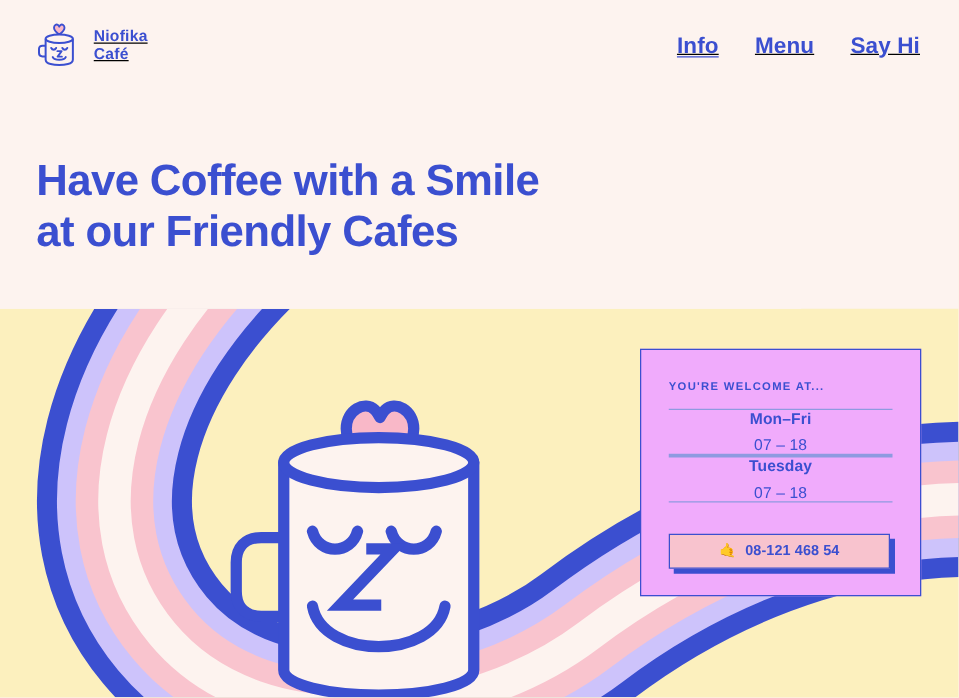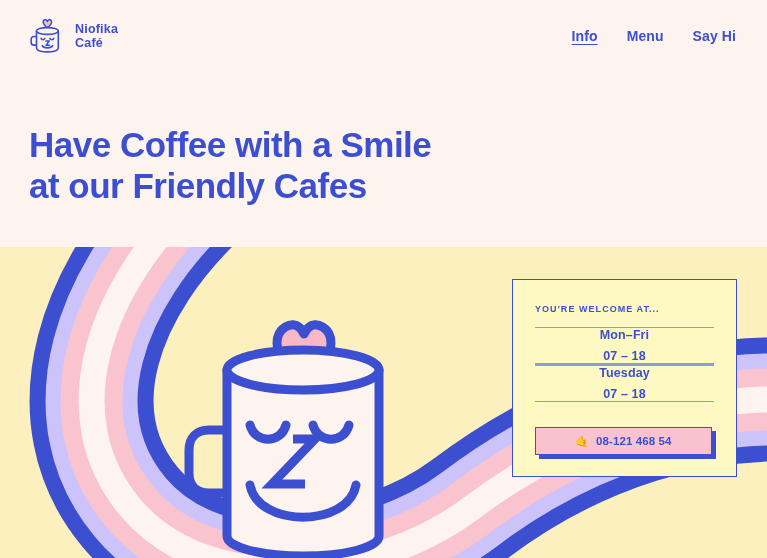--- a/index.html
+++ b/index.html
@@ -29,20 +29,21 @@
     position: absolute;
     left: 0; top: 0;
     width: 767px;
     height: 72px;
     display: flex;
     align-items: center;
     justify-content: space-between;
     padding: 0 29px 0 29px;
     background: #fdf3ef;
     z-index: 30;
+    text-decoration: underline;
   }
 
   .brand {
     display: flex;
     align-items: center;
     gap: 10px;
   }
 
   .brand-mark {
     width: 36px;
@@ -67,21 +68,21 @@
 
   .nav {
     display: flex;
     align-items: center;
     gap: 29px;
     padding-right: 2px;
   }
 
   .nav a {
     color: #3b4fd0;
-    font-size: 14px;
+    font-size: 18px;
     font-weight: 700;
     text-decoration: none;
     letter-spacing: .1px;
     white-space: nowrap;
   }
 
   .nav a.active {
     text-decoration: underline;
     text-underline-offset: 3px;
     text-decoration-thickness: 1.3px;
@@ -128,21 +129,21 @@
     display: block;
   }
 
   
   .hours-card {
     position: absolute;
     left: 512px;
     top: 279px;
     width: 225px;
     height: 198px;
-    background: #fef9c3;
+    background: #f0abfc;
     border: 1.6px solid #3b4fd0;
     z-index: 40;
     padding: 24px 22px 0 22px;
   }
 
   .card-title {
     color: #3b4fd0;
     font-size: 9px;
     font-weight: 700;
     letter-spacing: 1.05px;
@@ -167,21 +168,21 @@
   .hours-day {
     color: #3b4fd0;
     font-size: 12.5px;
     font-weight: 700;
     letter-spacing: .1px;
   }
 
   .hours-time {
     color: #3b4fd0;
     font-size: 12.5px;
-    font-weight: 700;
+    font-weight: 400;
     letter-spacing: .1px;
   }
 
   .phone-wrap {
     position: absolute;
     left: 22px;
     bottom: 19px;
     width: 181px;
     height: 30px;
   }

